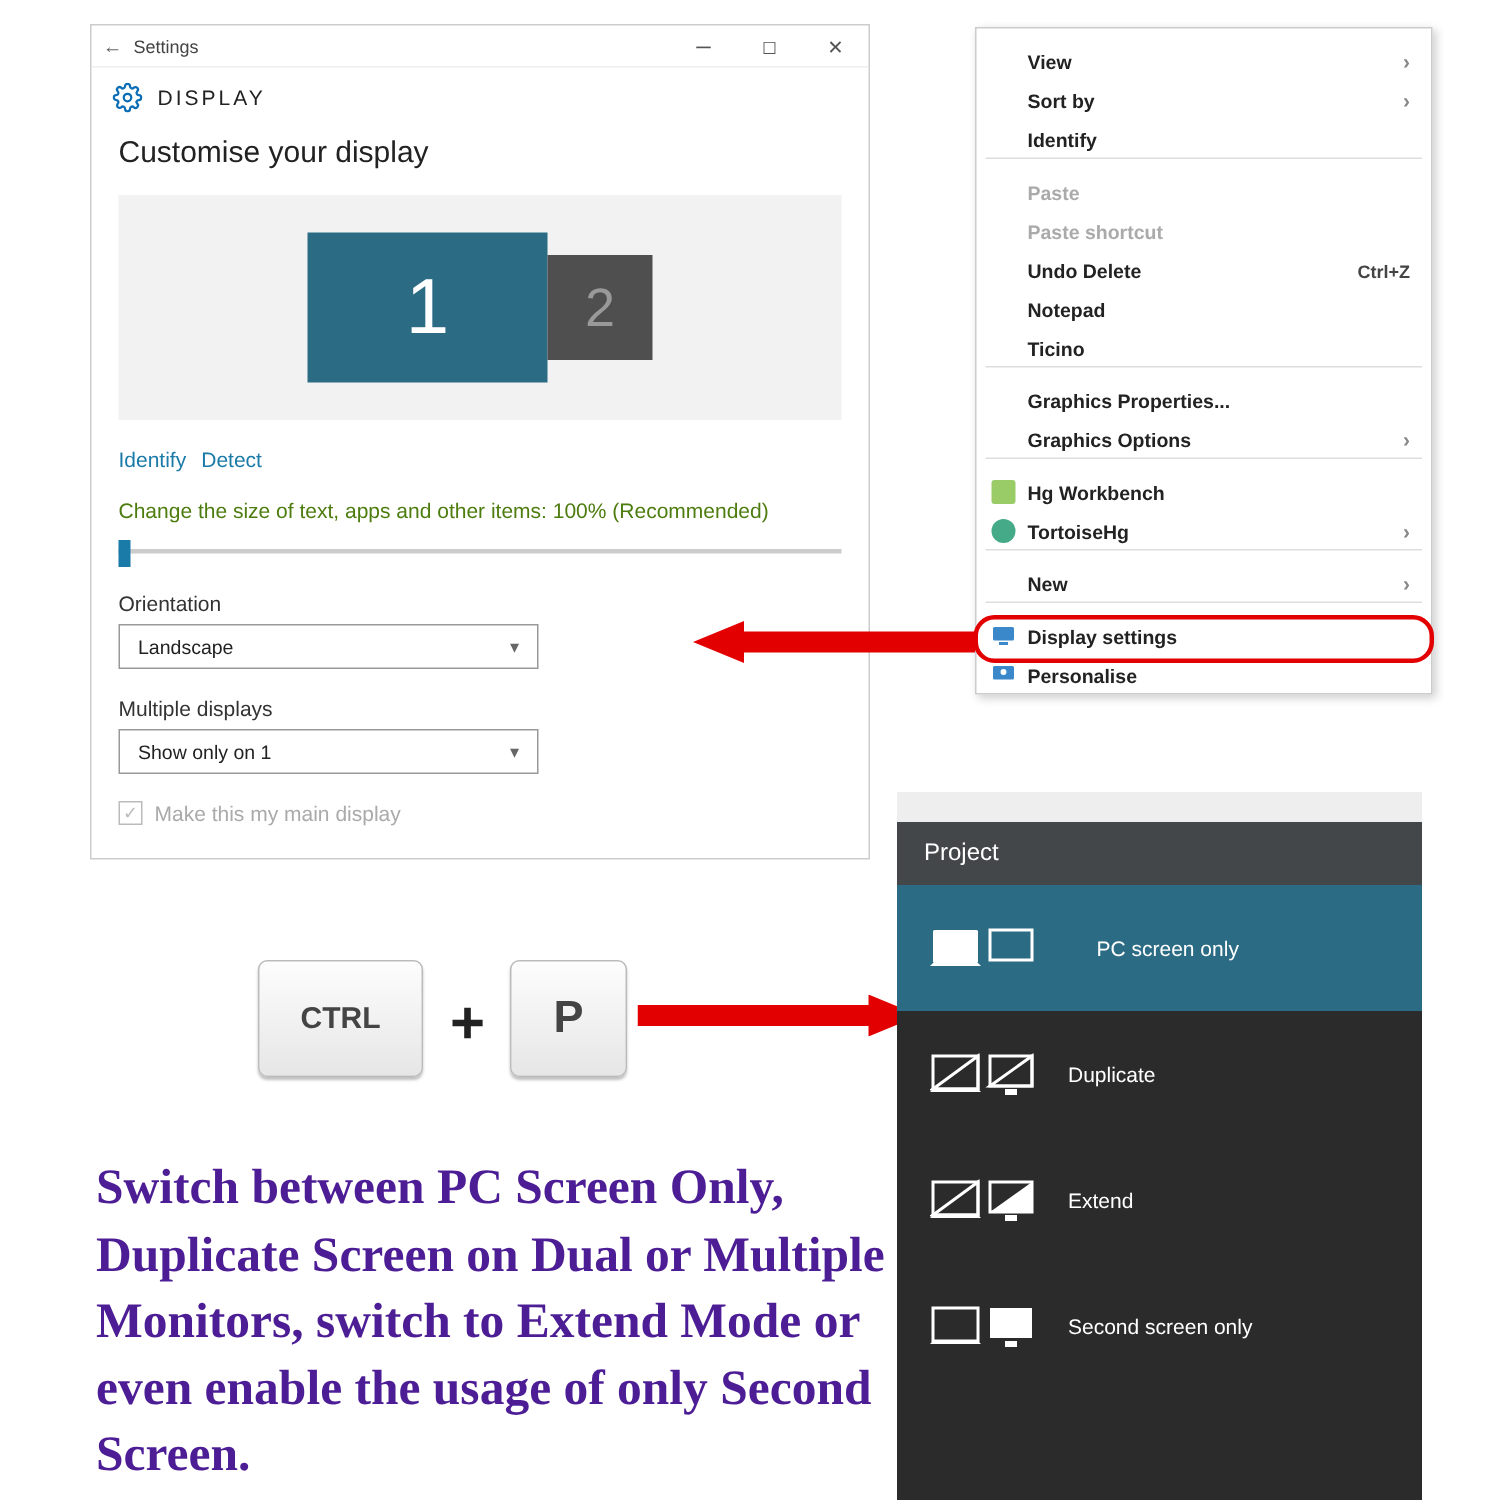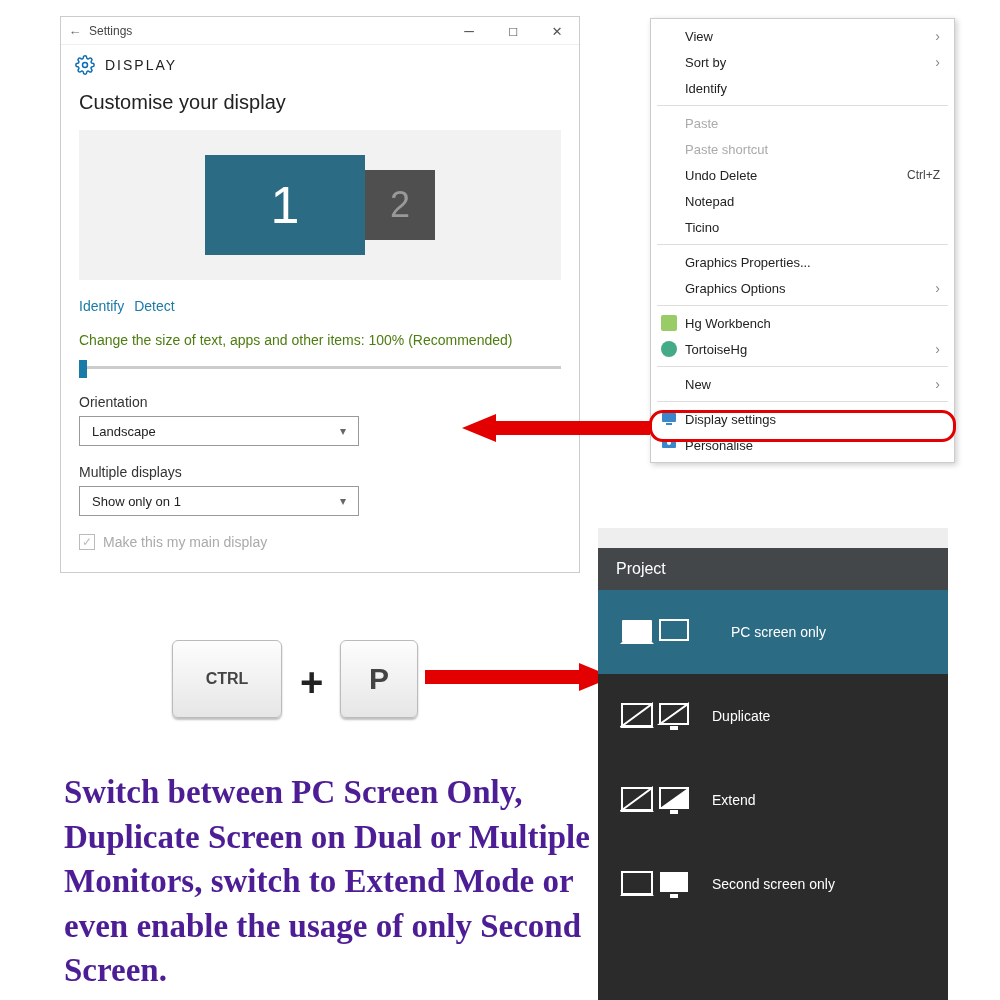--- a/index.html
+++ b/index.html
@@ -27,36 +27,36 @@
     .slider-track { position: absolute; top: 8px; left: 0; right: 0; height: 3px; background: #ccc; }
     .slider-thumb { position: absolute; top: 2px; left: 0; width: 8px; height: 18px; background: #1a7aa8; }
     .field-label { margin-top: 18px; font-size: 14px; color: #333; }
     .dropdown { margin-top: 6px; border: 1px solid #999; height: 30px; display: flex; align-items: center; justify-content: space-between; padding: 0 12px; font-size: 13px; background: #fff; width: 280px; }
     .chev { color: #666; font-size: 12px; }
     .check-disabled { margin-top: 18px; display: flex; align-items: center; gap: 8px; color: #aaa; font-size: 14px; }
     .check-disabled .box { width: 16px; height: 16px; border: 1px solid #bbb; display: flex; align-items: center; justify-content: center; font-size: 12px; color: #bbb; }
 
     
     .ctx-menu { left: 650px; top: 18px; width: 305px; background: #fff; border: 1px solid #ccc; box-shadow: 2px 2px 6px rgba(0,0,0,0.2); padding: 4px 0; font-size: 13px; }
-    .ctx-item { display: flex; align-items: center; height: 26px; padding: 0 14px 0 34px; color: #222; position: relative; }
+    .ctx-item { display: flex; align-items: flex-end; height: 26px; padding: 0 14px 0 34px; color: #222; position: relative; font-weight: bold; }
     .ctx-item.disabled { color: #aaa; }
     .ctx-item .arrow { margin-left: auto; color: #888; font-size: 14px; }
     .ctx-item .kbd { margin-left: auto; color: #444; font-size: 12px; }
     .ctx-item .icon { position: absolute; left: 10px; width: 16px; height: 16px; display: flex; align-items: center; justify-content: center; }
     .ctx-sep { height: 1px; background: #ddd; margin: 4px 6px; }
     .ctx-highlight { left: 649px; top: 410px; width: 307px; height: 32px; border: 3px solid #e20000; border-radius: 14px; z-index: 5; }
 
     
     .arrow-red { position: absolute; }
     .arrow1 { left: 462px; top: 414px; width: 188px; height: 28px; }
     .arrow2 { left: 425px; top: 663px; width: 188px; height: 28px; }
 
     
     .key { background: linear-gradient(#fdfdfd,#e6e6e6); border: 1px solid #bbb; border-radius: 6px; box-shadow: 0 2px 2px rgba(0,0,0,0.25); display: flex; align-items: center; justify-content: center; font-family: Arial, sans-serif; font-weight: bold; color: #444; }
-    .key-ctrl { left: 172px; top: 640px; width: 110px; height: 78px; font-size: 16px; }
+    .key-ctrl { left: 172px; top: 640px; width: 110px; height: 78px; font-size: 20px; }
     .plus-sign { left: 300px; top: 660px; font-size: 40px; font-weight: bold; font-family: Arial; }
     .key-p { left: 340px; top: 640px; width: 78px; height: 78px; font-size: 30px; }
 
     
     .caption { left: 64px; top: 770px; width: 548px; font-family: "Bookman Old Style", serif; font-weight: 900; font-size: 33px; line-height: 1.35; color: #4c1d95; }
 
     
     .proj-panel { left: 598px; top: 528px; width: 350px; height: 558px; background: #2b2b2b; display: flex; flex-direction: column; }
     .proj-top { height: 20px; background: #eee; }
     .proj-title { background: #44474a; color: #fff; font-size: 16px; padding: 12px 18px; }

